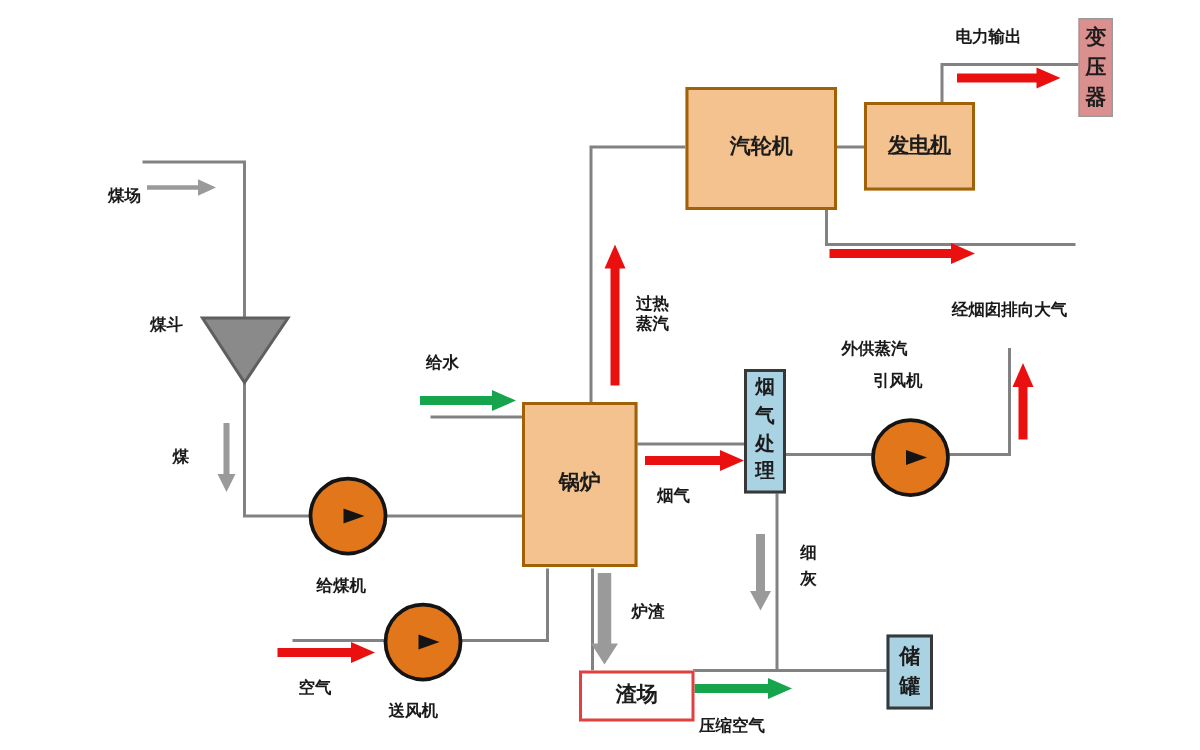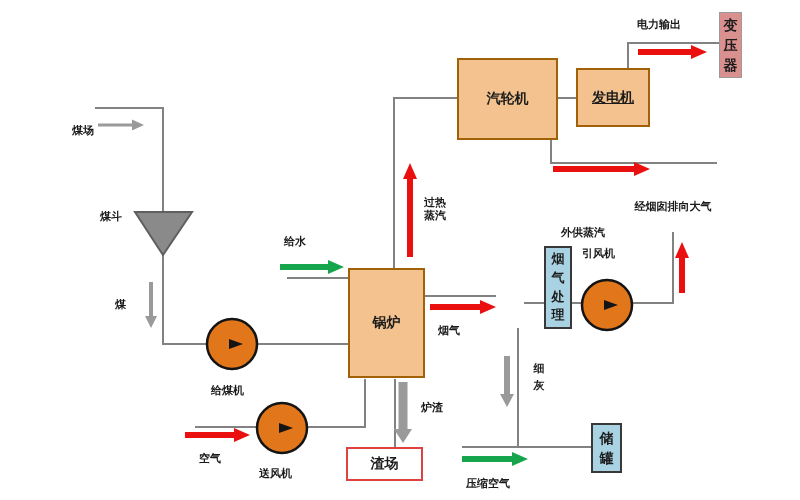--- a/index.html
+++ b/index.html
@@ -14,21 +14,21 @@
   .pump{fill:var(--pump-orange);stroke:#141414;stroke-width:2.5;}
   .pump-dir{fill:#141414;}
   .funnel{fill:var(--funnel-gray);stroke:#5f5f5f;stroke-width:2;}
   
   .box{position:absolute;display:flex;align-items:center;justify-content:center;
        box-sizing:border-box;font-size:14px;font-weight:bold;color:#1c1c1c;
        text-align:center;line-height:1.4;}
   .box.orange{background:var(--box-orange);border:2px solid #a16207;}
   .box.pink{background:var(--box-pink);border:1px solid #9a9a9a;}
   .box.blue{background:var(--box-blue);border:2px solid #383838;}
-  .box.slag{background:#ffffff;border:2px solid var(--slag-border-red);}
+  .box.slag{background:#ffffff;border:2px solid var(--slag-border-red);margin-left:40px;}
   .box.vert{word-break:break-all;padding:16px 0;}
   .box.vert .vt{display:block;width:1em;margin:0 auto;line-height:1.45;}
   
   .lbl{position:absolute;color:var(--text-black);font-size:11px;font-weight:bold;
        line-height:1.15;white-space:nowrap;}
   .lbl.wrap{white-space:normal;text-align:center;word-break:break-all;}
 </style>
 </head>
 <body>
 
@@ -80,21 +80,21 @@
   </div>
   <div class="box orange" style="left:457px;top:58px;width:101px;height:82px;">
     <span>汽轮机</span>
   </div>
   <div class="box orange" style="left:576px;top:68px;width:74px;height:59px;text-decoration:underline;">
     <span>发电机</span>
   </div>
   <div class="box pink vert" style="left:719px;top:12px;width:23px;height:66px;">
     <span class="vt">变压器</span>
   </div>
-  <div class="box blue vert" style="left:496px;top:246px;width:28px;height:83px;font-size:13px;margin-left:48px;">
+  <div class="box blue vert" style="left:496px;top:246px;width:28px;height:83px;font-size:13px;">
     <span class="vt">烟气处理</span>
   </div>
   <div class="box blue vert" style="left:591px;top:423px;width:31px;height:50px;">
     <span class="vt">储罐</span>
   </div>
   <div class="box slag" style="left:346px;top:447px;width:77px;height:34px;">
     <span>渣场</span>
   </div>
 
   <div class="lbl" style="left:72px;top:104px;margin-top:21px;">煤场</div>

